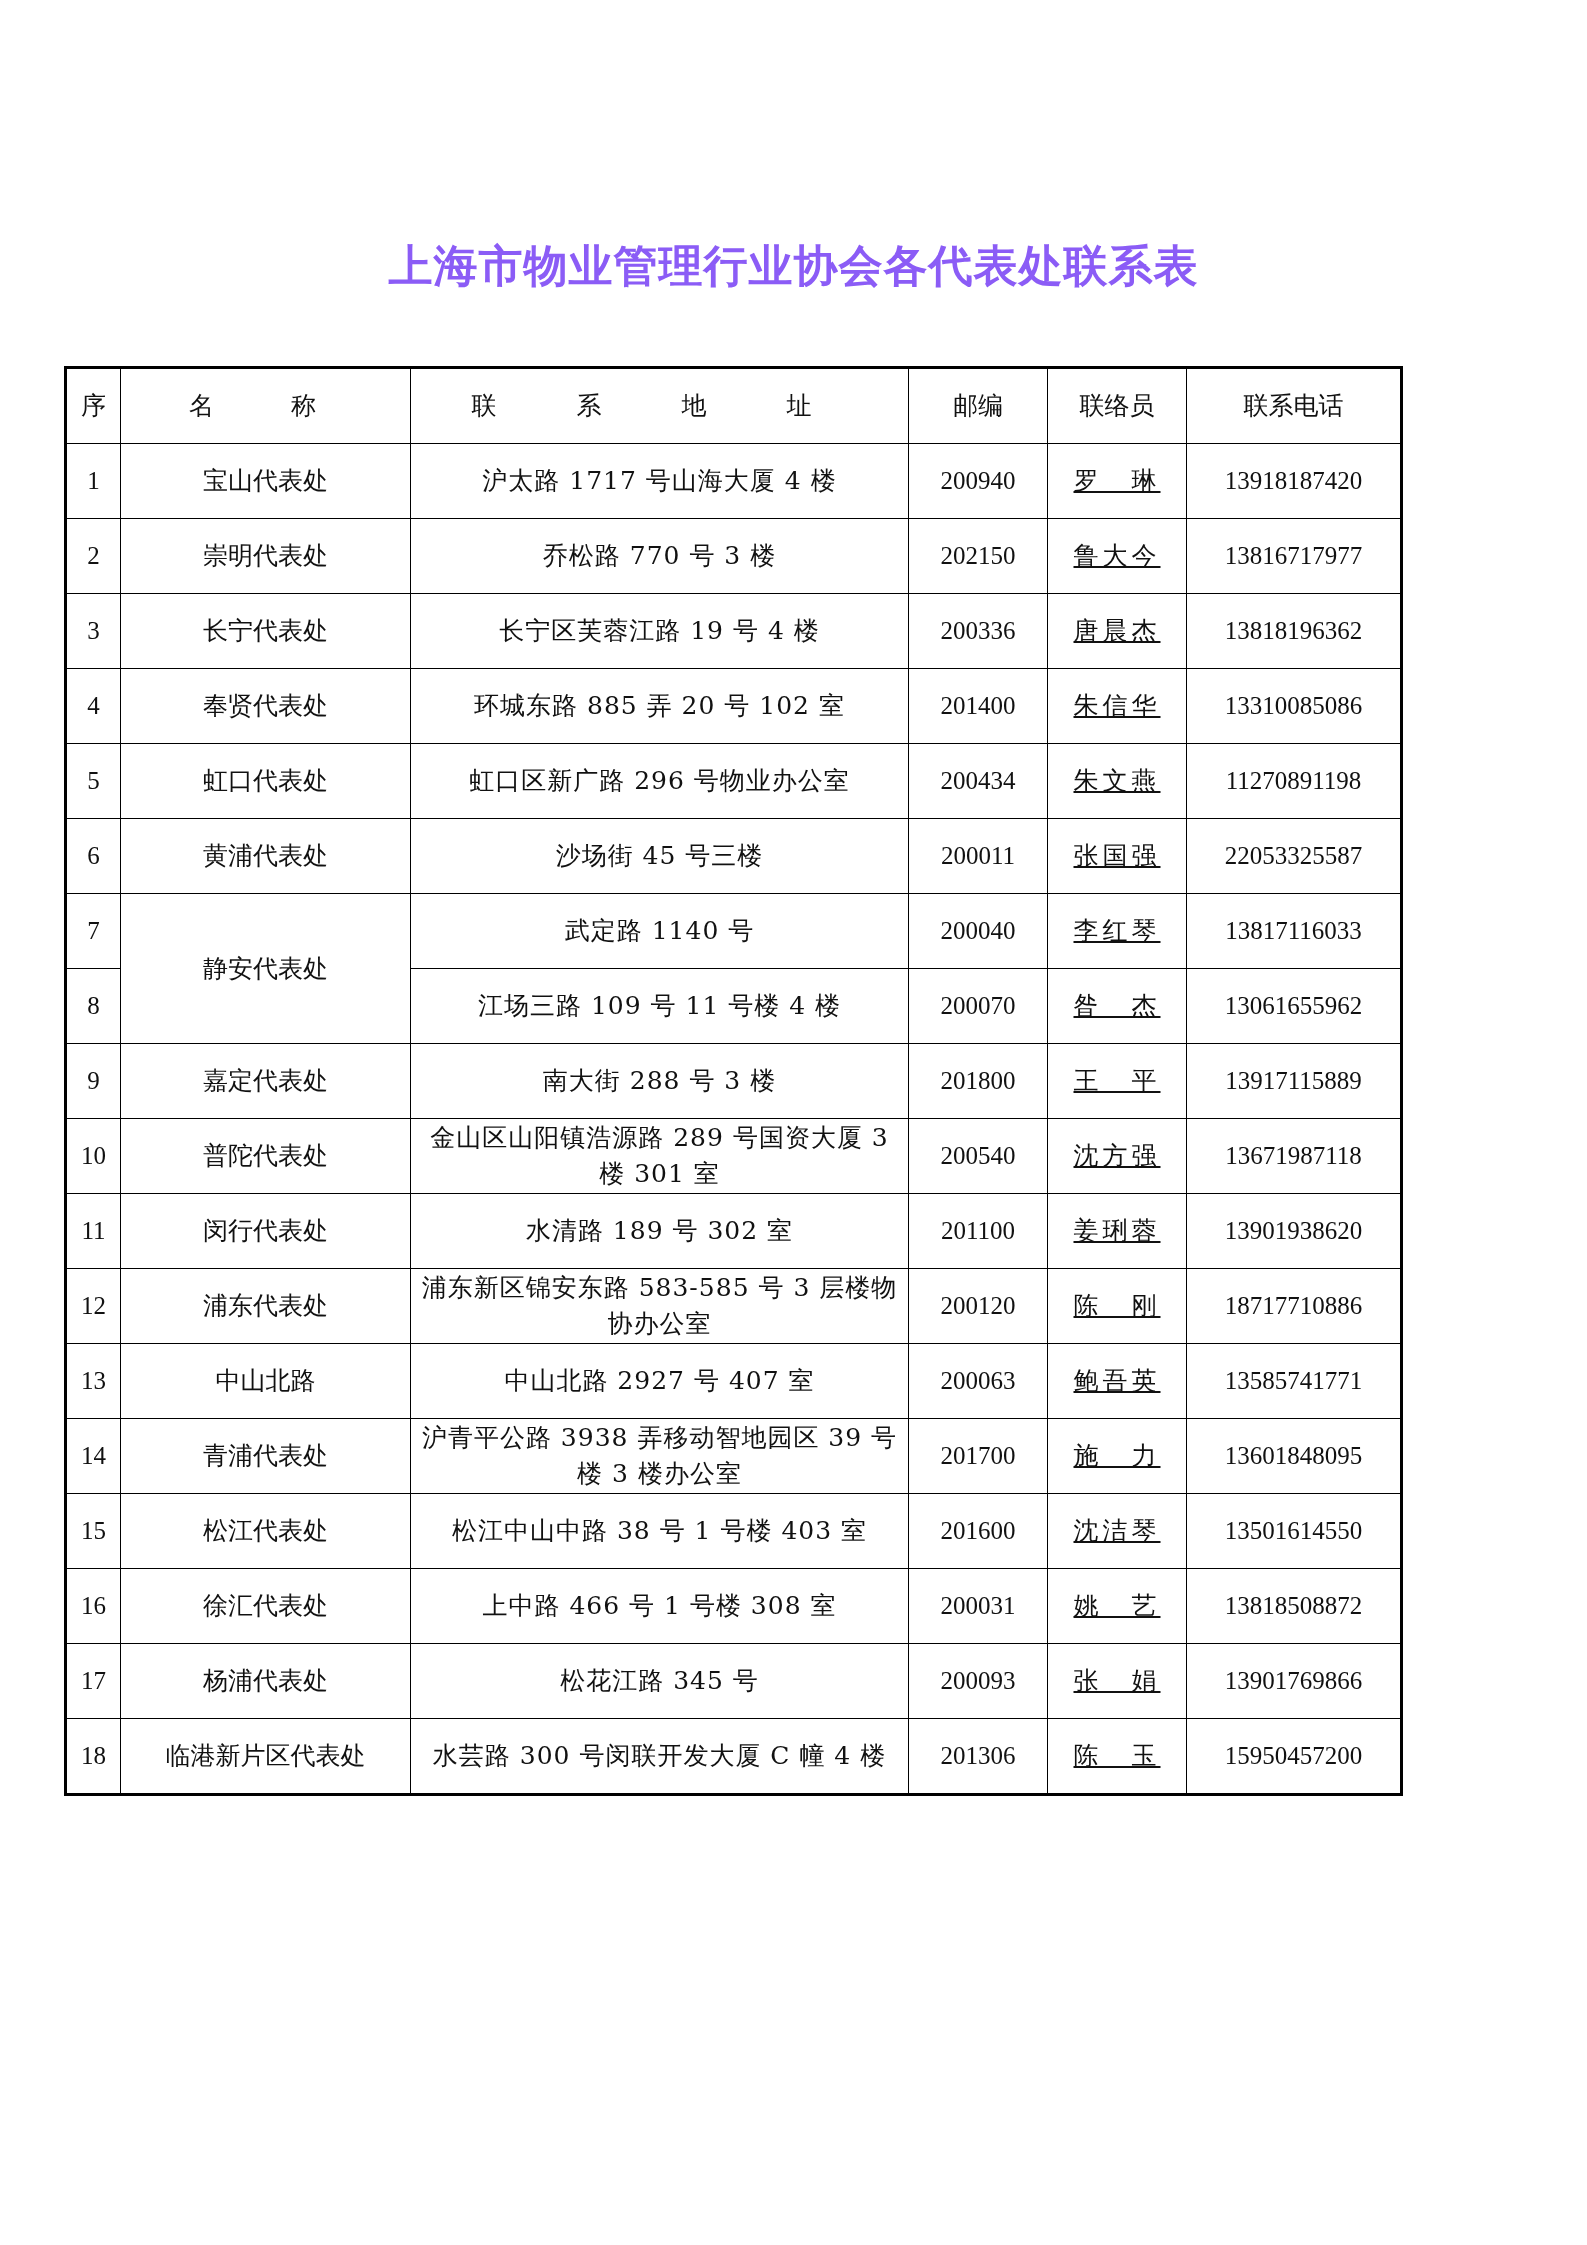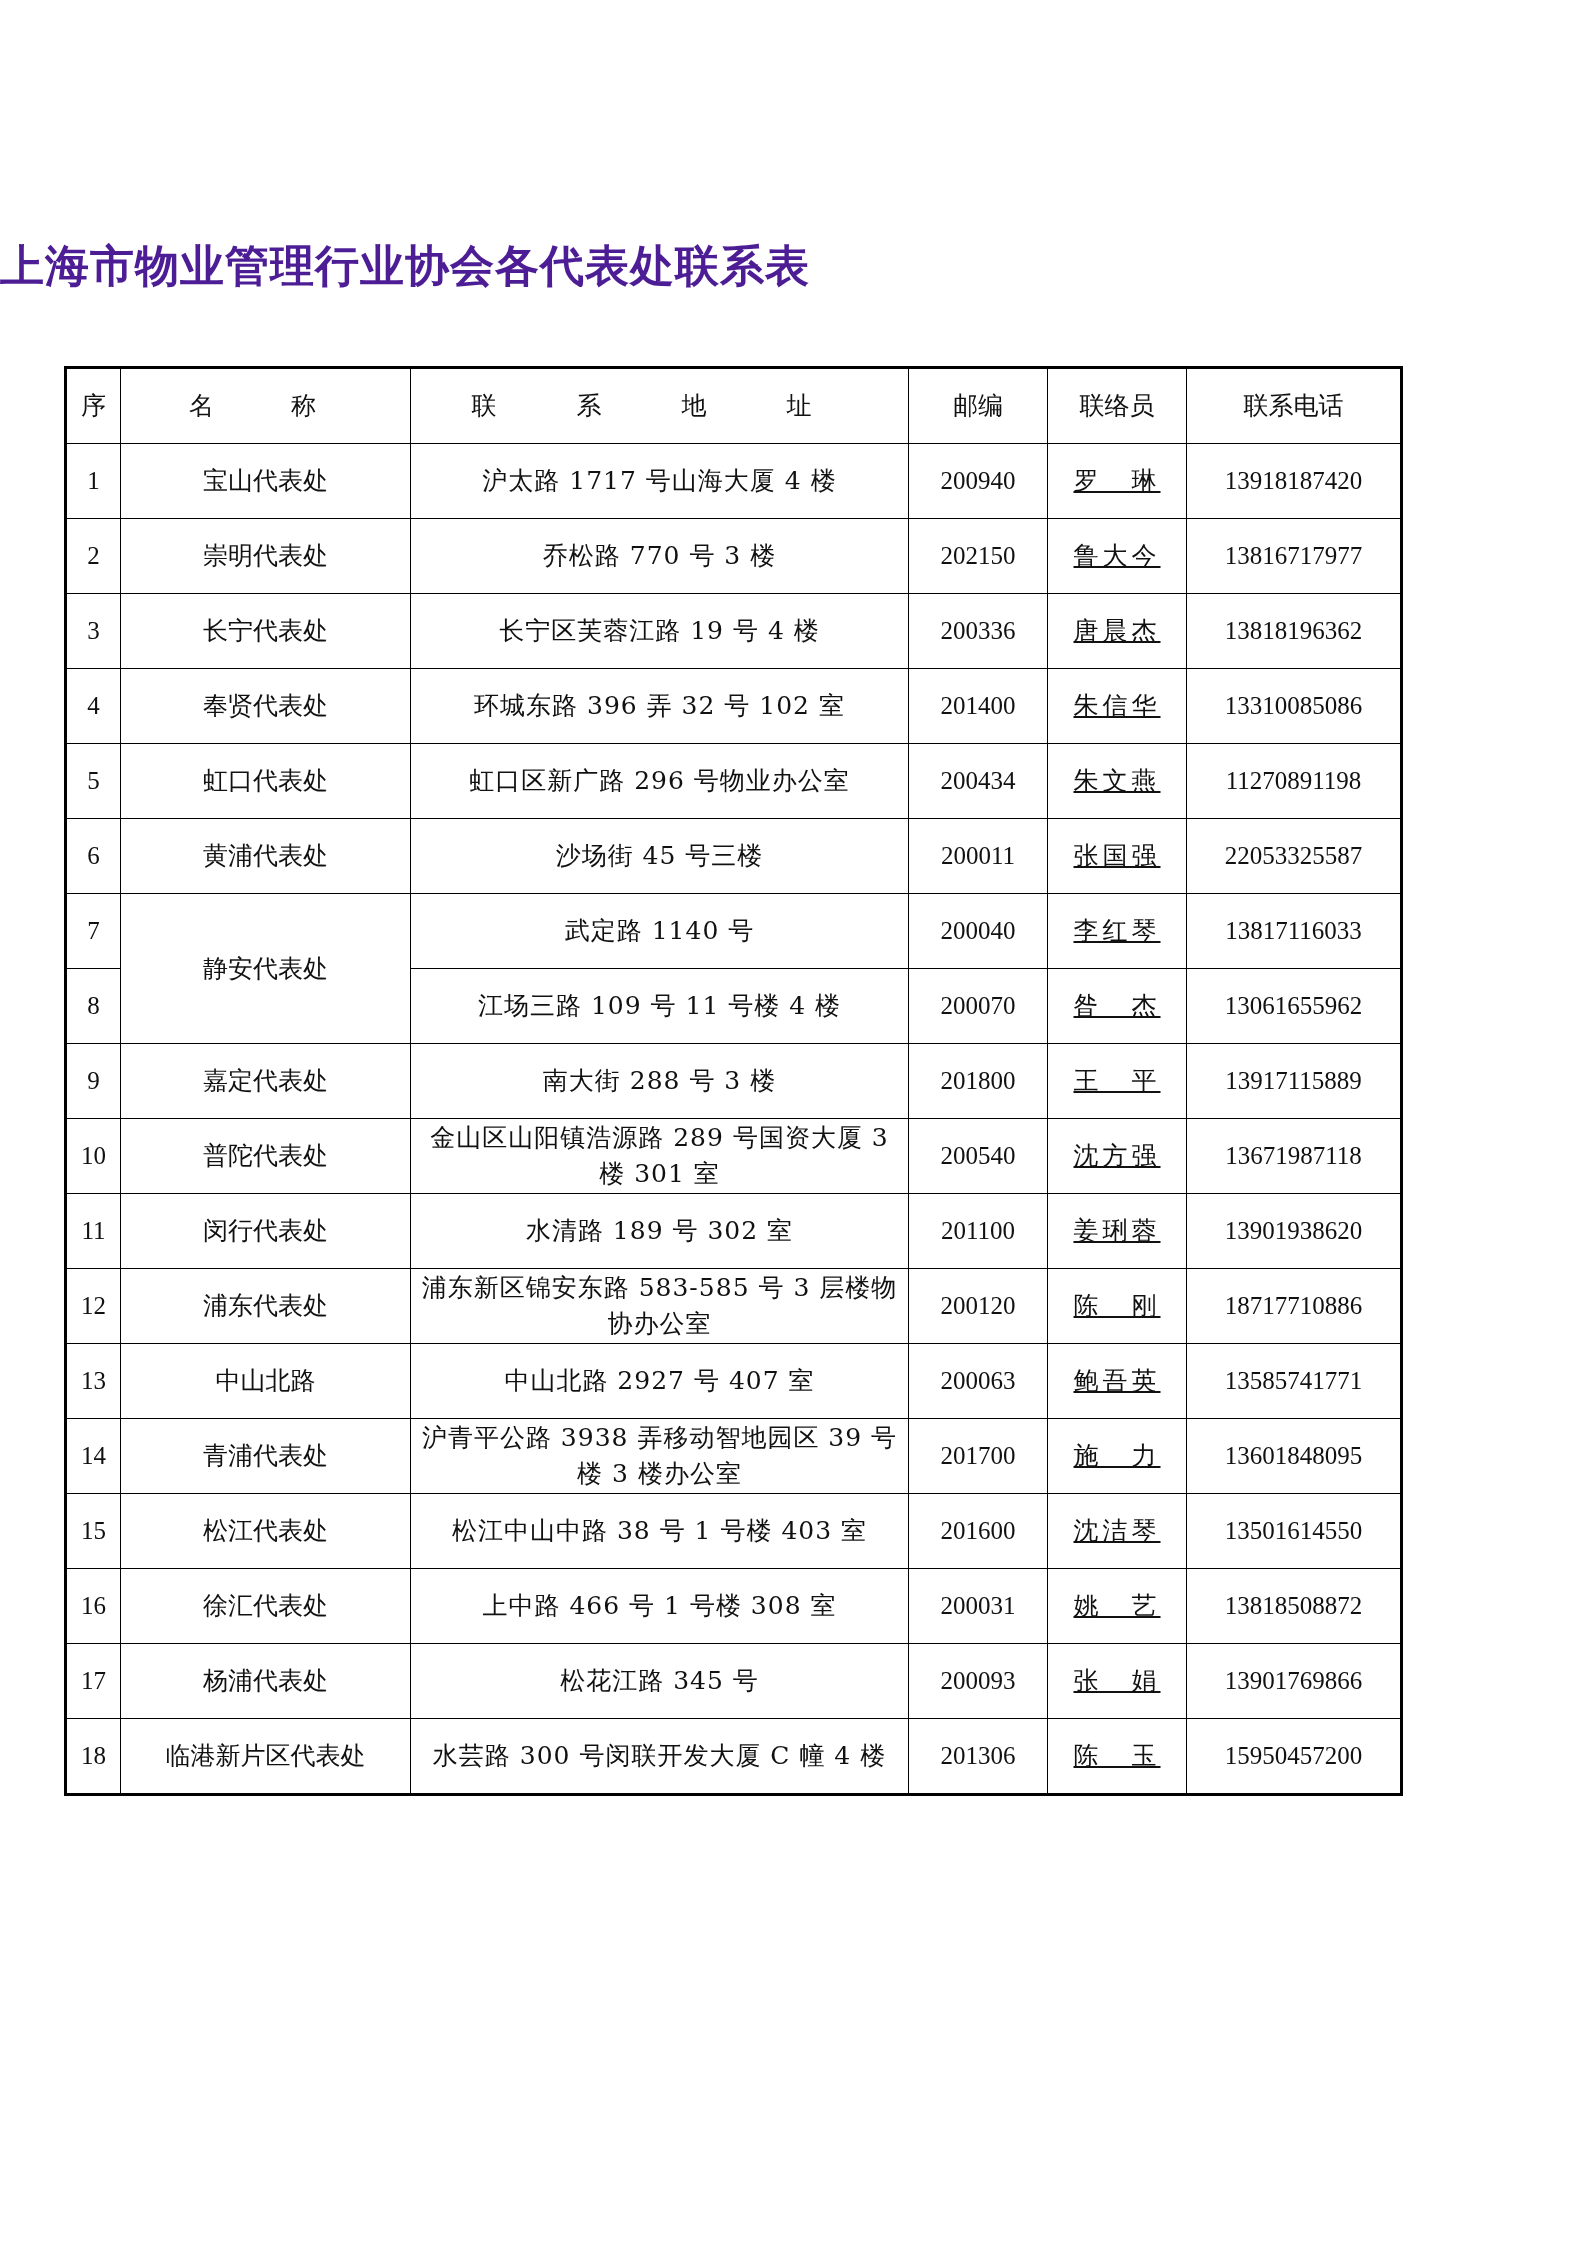--- a/index.html
+++ b/index.html
@@ -13,26 +13,26 @@
       position: relative;
       overflow: hidden;
       font-family: "DejaVu Serif", "Liberation Serif", serif;
       color: #111111;
     }
     .page-title {
       position: absolute;
       left: 0;
       top: 236px;
       width: 1587px;
-      text-align: left;
+      text-align: center;
       font-family: "DejaVu Sans", "Liberation Sans", sans-serif;
       font-size: 44px;
       font-weight: bold;
       letter-spacing: 1px;
-      color: #4c1d95;
+      color: #8b5cf6;
       line-height: 60px;
     }
     .contact-table {
       position: absolute;
       left: 64px;
       top: 366px;
       border-collapse: collapse;
       table-layout: fixed;
       border: 3px solid #000000;
     }
@@ -110,21 +110,21 @@
       <td class="num">3</td>
       <td>长宁代表处</td>
       <td class="addr">长宁区芙蓉江路 19 号 4 楼</td>
       <td class="num">200336</td>
       <td class="person">唐晨杰</td>
       <td class="num">13818196362</td>
     </tr>
     <tr>
       <td class="num">4</td>
       <td>奉贤代表处</td>
-      <td class="addr">环城东路 396 弄 32 号 102 室</td>
+      <td class="addr">环城东路 885 弄 20 号 102 室</td>
       <td class="num">201400</td>
       <td class="person">朱信华</td>
       <td class="num">13310085086</td>
     </tr>
     <tr>
       <td class="num">5</td>
       <td>虹口代表处</td>
       <td class="addr">虹口区新广路 296 号物业办公室</td>
       <td class="num">200434</td>
       <td class="person">朱文燕</td>

